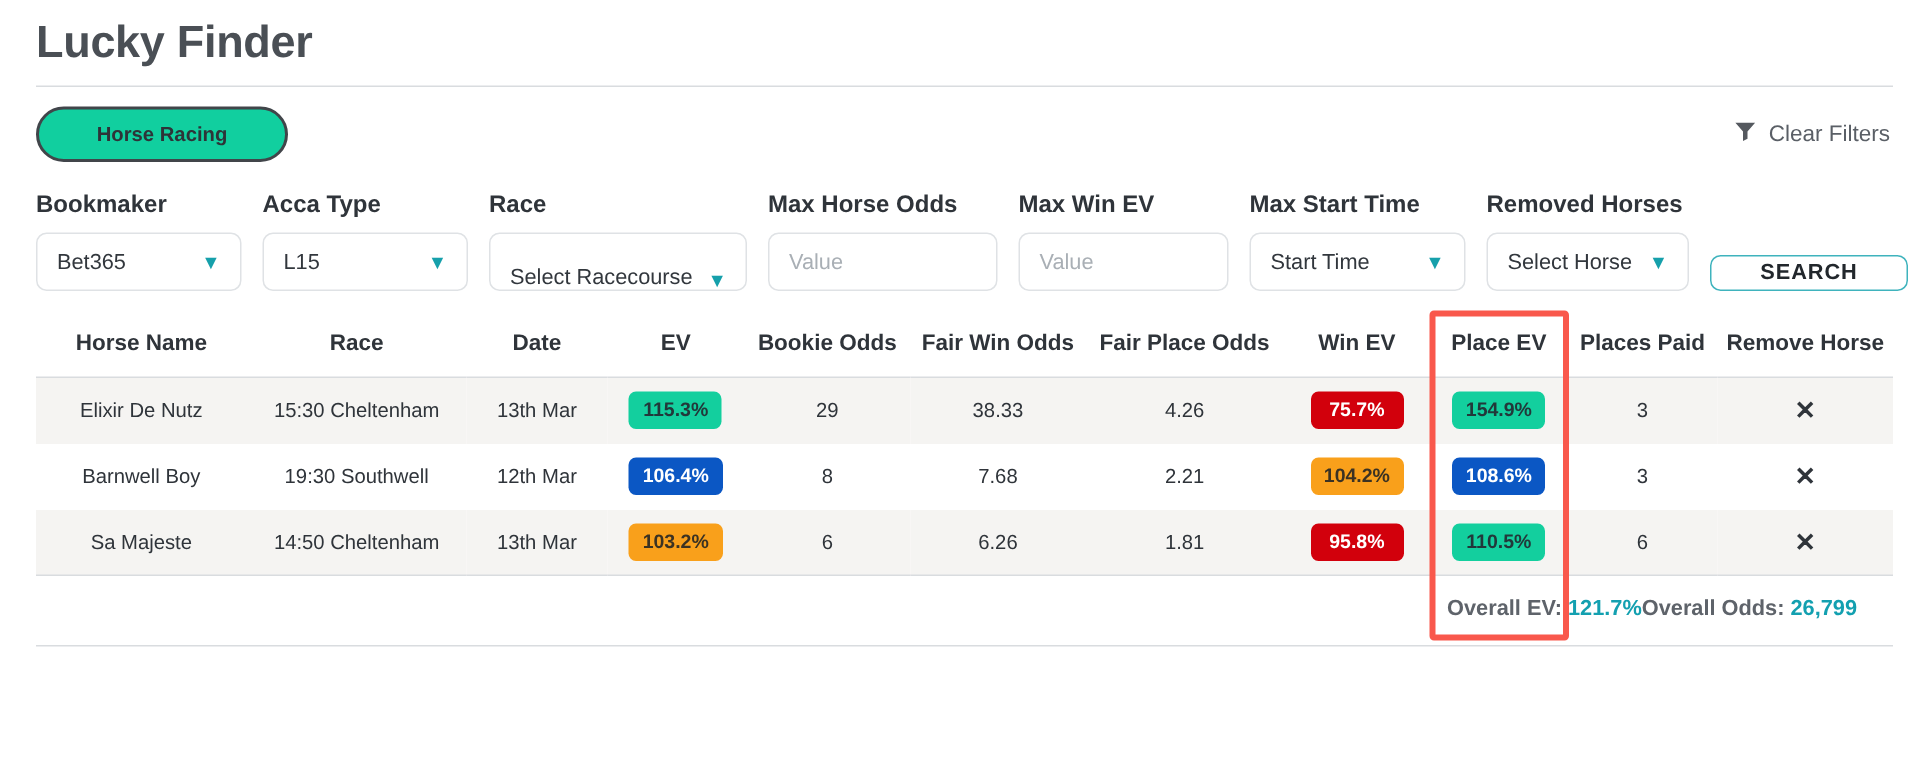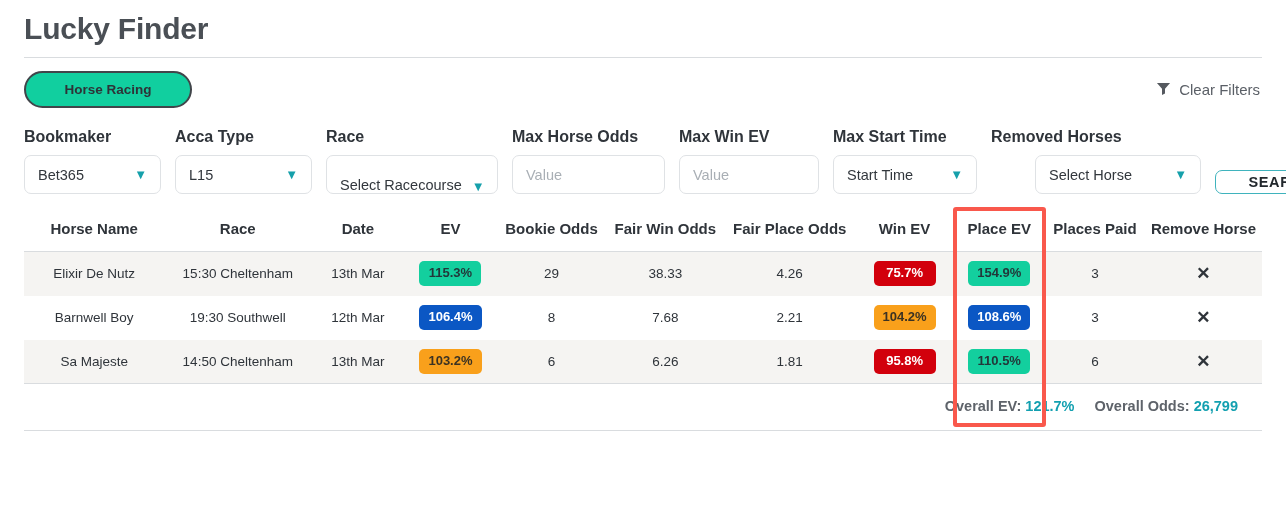--- a/index.html
+++ b/index.html
@@ -99,21 +99,21 @@
     line-height: 1;
     font-weight: bold;
   }
   .control.input { color: #a9afb5; cursor: text; }
   .w-bookmaker { width: 137px; }
   .w-acca      { width: 137px; text-align: center; }
   .w-race      { width: 172px; align-items: flex-end; }
   .w-odds      { width: 153px; }
   .w-winev     { width: 140px; }
   .w-start     { width: 144px; }
-  .w-removed   { width: 166px; margin-left: 44px; }
+  .w-removed   { width: 135px; }
   .search-btn {
     width: 132px;
     height: 24px;
     border: 1px solid #3fb3bd;
     border-radius: 7px;
     background: #fff;
     color: #22272c;
     font-size: 14.5px;
     font-weight: bold;
     letter-spacing: 0.6px;
@@ -186,21 +186,20 @@
     position: absolute;
     border: 4px solid #f9584c;
     border-radius: 3px;
     pointer-events: none;
   }
 
   
   .totals {
     display: flex;
     justify-content: flex-end;
-    gap: 20px;
     padding: 14px 48px 0 0;
     font-size: 14.5px;
     font-weight: bold;
     color: #5e636a;
   }
   .totals .val { color: #13a0b0; }
   .bottom-rule {
     height: 1px;
     background: #d9dcdf;
     margin: 16px 24px 0 24px;

